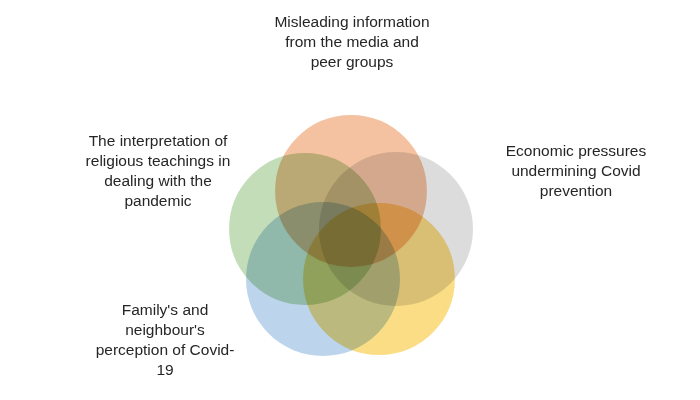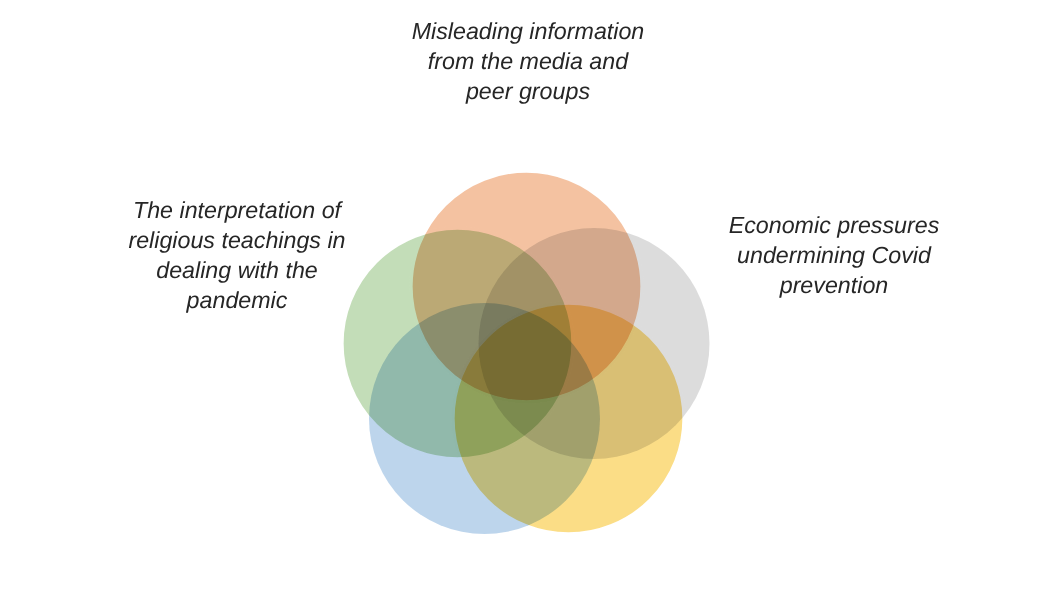--- a/index.html
+++ b/index.html
@@ -7,21 +7,20 @@
     padding: 0;
     background: #ffffff;
   }
   #canvas {
     position: relative;
     width: 697px;
     height: 400px;
     background: #ffffff;
     overflow: hidden;
     font-family: "Liberation Sans", sans-serif;
-    font-style: italic;
   }
 
   
   #venn-diagram {
     position: absolute;
     left: 0;
     top: 0;
     width: 700px;
     height: 400px;
   }
@@ -35,21 +34,21 @@
     text-align: center;
     font-family: "Liberation Sans", sans-serif;
     white-space: pre-line;
   }
   #label-top {
     left: 243px;
     top: 12px;
     width: 218px;
   }
   #label-right-top {
-    left: 448px;
+    left: 468px;
     top: 141px;
     width: 216px;
   }
   #label-right-bottom {
     left: 478px;
     top: 304px;
     width: 206px;
   }
   #label-left-bottom {
     left: 62px;
@@ -79,19 +78,23 @@
 
   <div class="venn-label" id="label-top">Misleading information
 from the media and
 peer groups</div>
 
   <div class="venn-label" id="label-right-top">Economic pressures
 undermining Covid
 prevention</div>
 
 
+  <div class="venn-label" id="label-left-bottom">Family's and
+neighbour's
+perception of Covid-
+19</div>
 
   <div class="venn-label" id="label-left-top">The interpretation of
 religious teachings in
 dealing with the
 pandemic</div>
 
 </div>
 
 </body></html>

